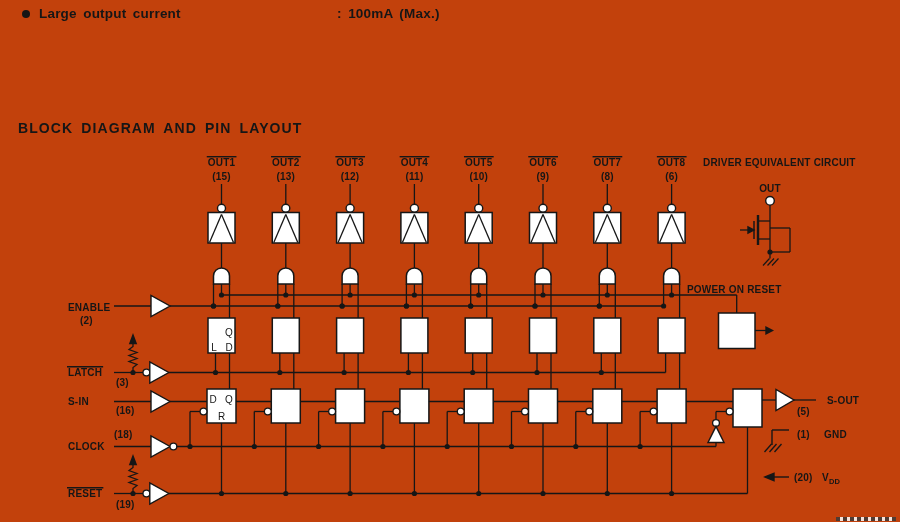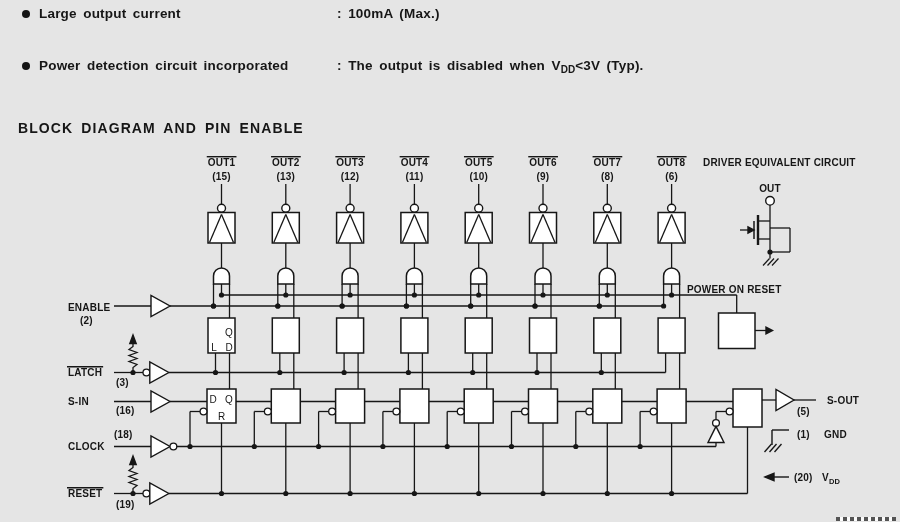--- a/index.html
+++ b/index.html
@@ -1,18 +1,18 @@
 <!DOCTYPE html>
 <html><head>
 <meta charset="utf-8">
 <style>
   html,body{margin:0;padding:0;}
   body{width:900px;height:522px;background:#fff;position:relative;overflow:hidden;
        font-family:"Liberation Sans",sans-serif;color:#161616;}
-  .page{position:absolute;inset:0;background:#e5e5e5;}
+  .page{position:absolute;inset:0;background:#c2410c;}
   .feature-row{position:absolute;left:22px;display:flex;align-items:flex-start;
        font-weight:bold;font-size:13.5px;letter-spacing:.2px;word-spacing:2.5px;white-space:nowrap;}
   .bullet{width:8px;height:8px;border-radius:50%;background:#151515;margin-top:4px;margin-right:9px;flex:none;}
   .f-label{width:298px;flex:none;}
   .f-value{white-space:nowrap;}
   sub.vsub{font-size:10px;vertical-align:-3px;letter-spacing:0;}
   .heading{position:absolute;left:18px;top:120px;font-size:14px;font-weight:bold;
        letter-spacing:1.1px;word-spacing:3px;}
   svg#diagram{position:absolute;left:0;top:0;}
   svg#diagram text{font-family:"Liberation Sans",sans-serif;font-weight:bold;font-size:10px;
@@ -26,27 +26,22 @@
 
 <div class="page">
 
   <div class="feature-row" style="top:6px">
     <span class="bullet"></span>
     <span class="f-label">Large output current</span>
     <span class="f-value"><span>: 100mA (Max.)</span><sub class="vsub"></sub><span></span></span>
   </div>
 
 
-  <div class="feature-row" style="top:58px">
-    <span class="bullet"></span>
-    <span class="f-label">Power detection circuit incorporated</span>
-    <span class="f-value"><span>: The output is disabled when V</span><sub class="vsub">DD</sub><span>&lt;3V (Typ).</span></span>
-  </div>
-
-  <div class="heading">BLOCK DIAGRAM AND PIN ENABLE</div>
+
+  <div class="heading">BLOCK DIAGRAM AND PIN LAYOUT</div>
 
   <svg id="diagram" width="900" height="522" viewBox="0 0 900 522" aria-hidden="true">
       <text x="221.5" y="166" text-anchor="middle">OUT1</text>
       <line x1="206.7578125" y1="156.7" x2="236.46620178222656" y2="156.7" stroke="#161616" stroke-width="1.4"></line>
       <text x="221.5" y="180" text-anchor="middle">(15)</text>
       <line x1="221.5" y1="184" x2="221.5" y2="204.3" stroke="#161616" stroke-width="1.3"></line>
       <circle cx="221.5" cy="208.3" r="4" fill="#fff" stroke="#161616" stroke-width="1.4"></circle>
       <rect x="208" y="212.5" width="27" height="30.5" fill="#fff" stroke="#161616" stroke-width="1.5"></rect>
       <line x1="221.5" y1="214.5" x2="209.5" y2="242.5" stroke="#161616" stroke-width="1.3"></line>
       <line x1="221.5" y1="214.5" x2="233.5" y2="242.5" stroke="#161616" stroke-width="1.3"></line>

